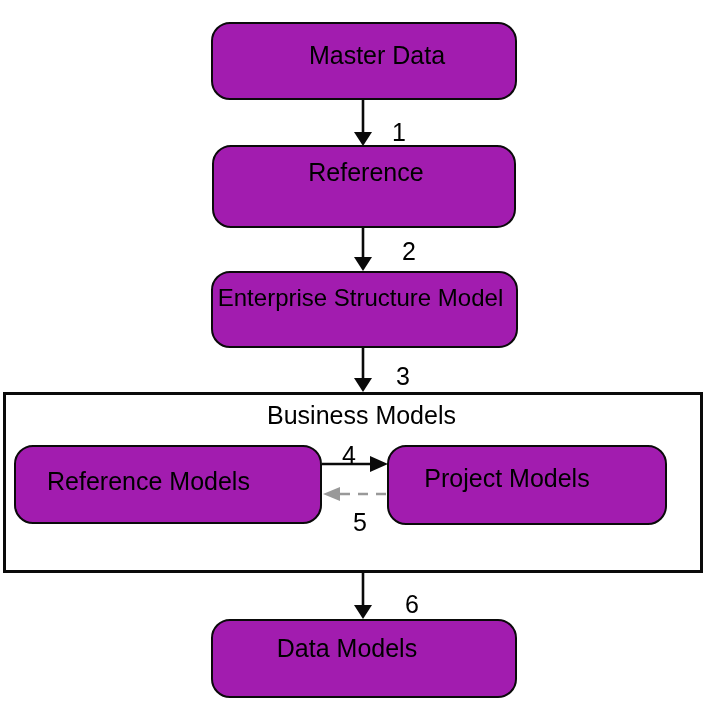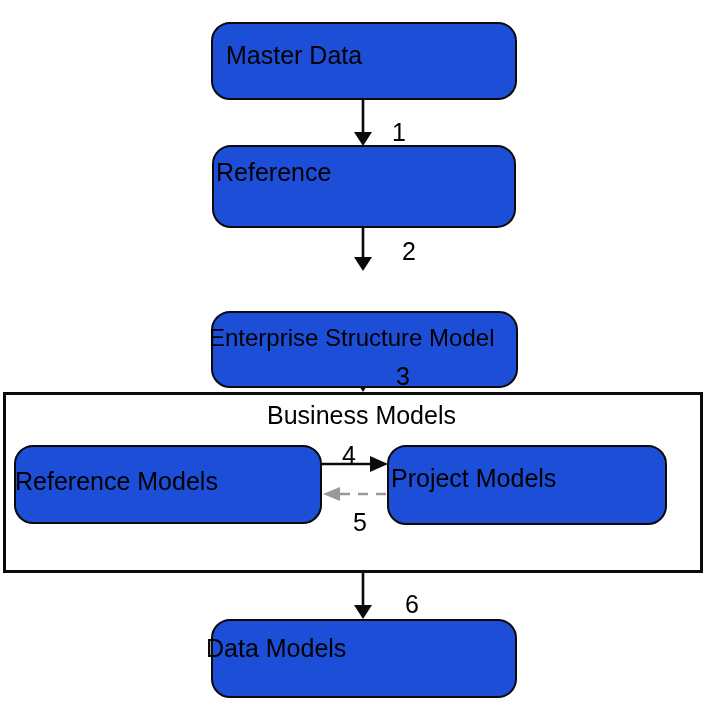--- a/index.html
+++ b/index.html
@@ -22,31 +22,31 @@
     top: 0;
     width: 711px;
     height: 720px;
     pointer-events: none;
   }
   .node {
     position: absolute;
     box-sizing: border-box;
     border: 2px solid #0a0a0a;
     border-radius: 19px;
-    background: #1d4ed8;
+    background: #a21caf;
     display: flex;
     align-items: center;
-    justify-content: flex-start;
+    justify-content: center;
     font-size: 25px;
     line-height: 1.1;
     white-space: nowrap;
   }
   .node-master      { left: 211px; top: 22px;  width: 306px; height: 78px; }
   .node-repository  { left: 212px; top: 145px; width: 304px; height: 83px; }
-  .node-enterprise  { left: 211px; top: 271px; width: 307px; height: 77px; font-size: 24px; margin-top: 40px; }
+  .node-enterprise  { left: 211px; top: 271px; width: 307px; height: 77px; font-size: 24px; }
   .node-reference   { left: 14px;  top: 445px; width: 308px; height: 79px; }
   .node-project     { left: 387px; top: 445px; width: 280px; height: 80px; padding-left: 44px; }
   .node-data        { left: 211px; top: 619px; width: 306px; height: 79px; }
 
   .node-master     .nlabel { transform: translate(13px, -5px); }
   .node-repository .nlabel { transform: translate(2px, -14px); }
   .node-enterprise .nlabel { transform: translate(-4px, -11px); }
   .node-reference  .nlabel { transform: translate(-38px, -3px); margin-left: 37px; }
   .node-project    .nlabel { transform: translate(-42px, -6px); }
   .node-data       .nlabel { transform: translate(-27px, -10px); margin-left: 20px; }

